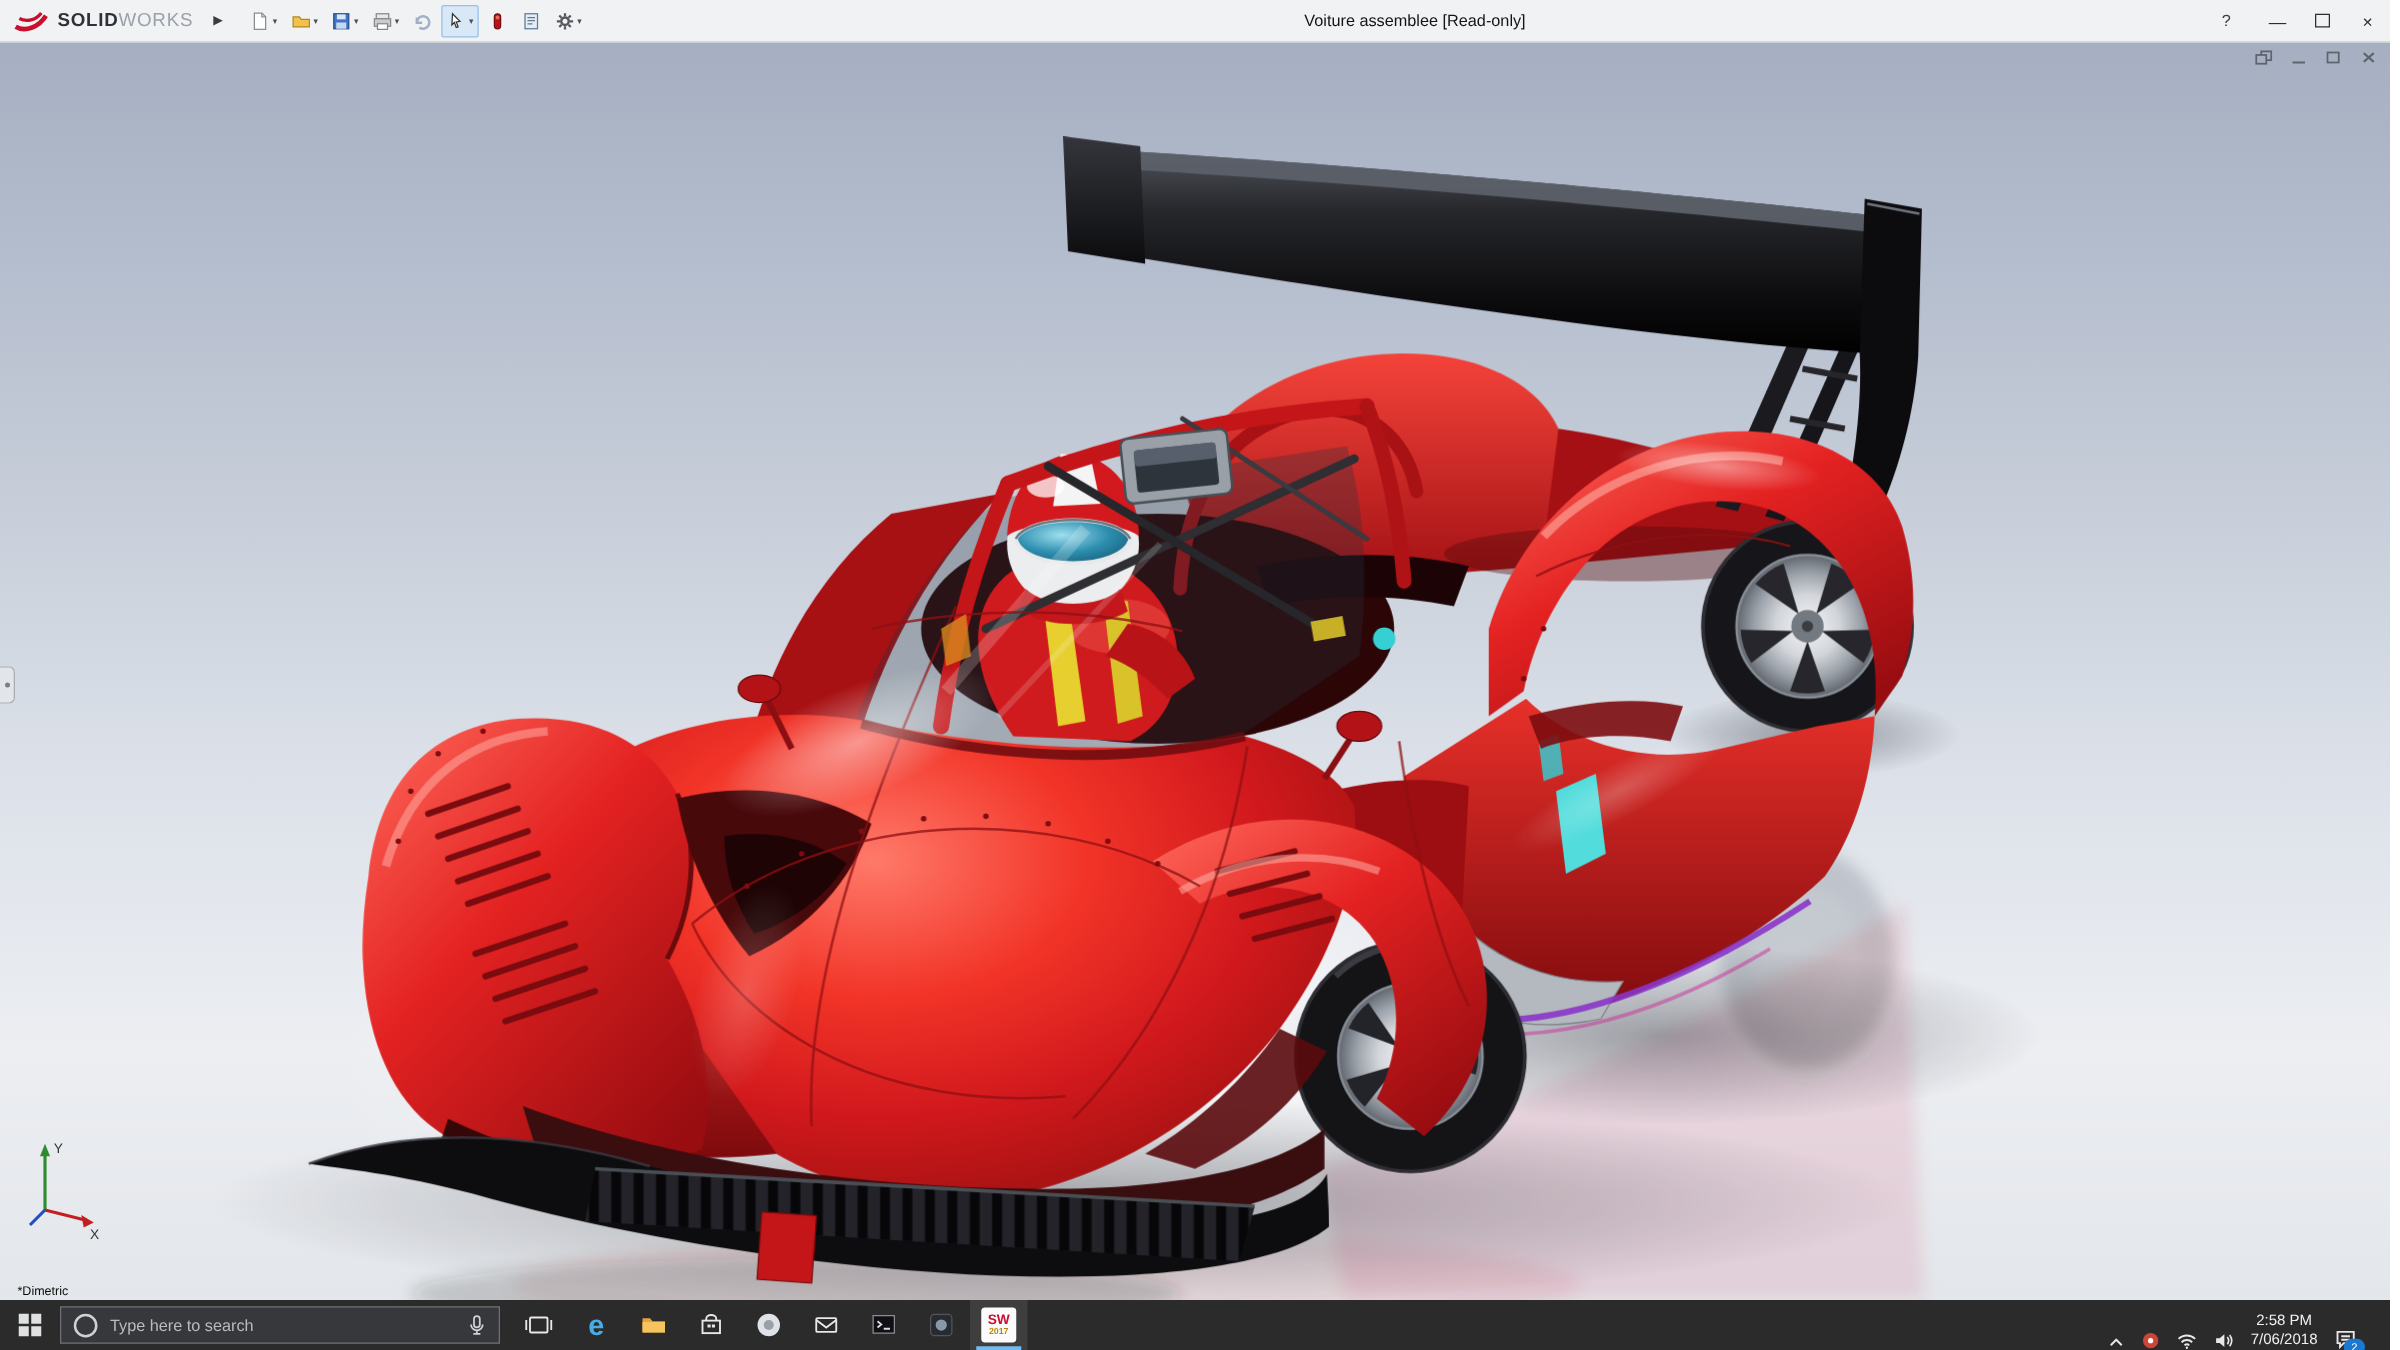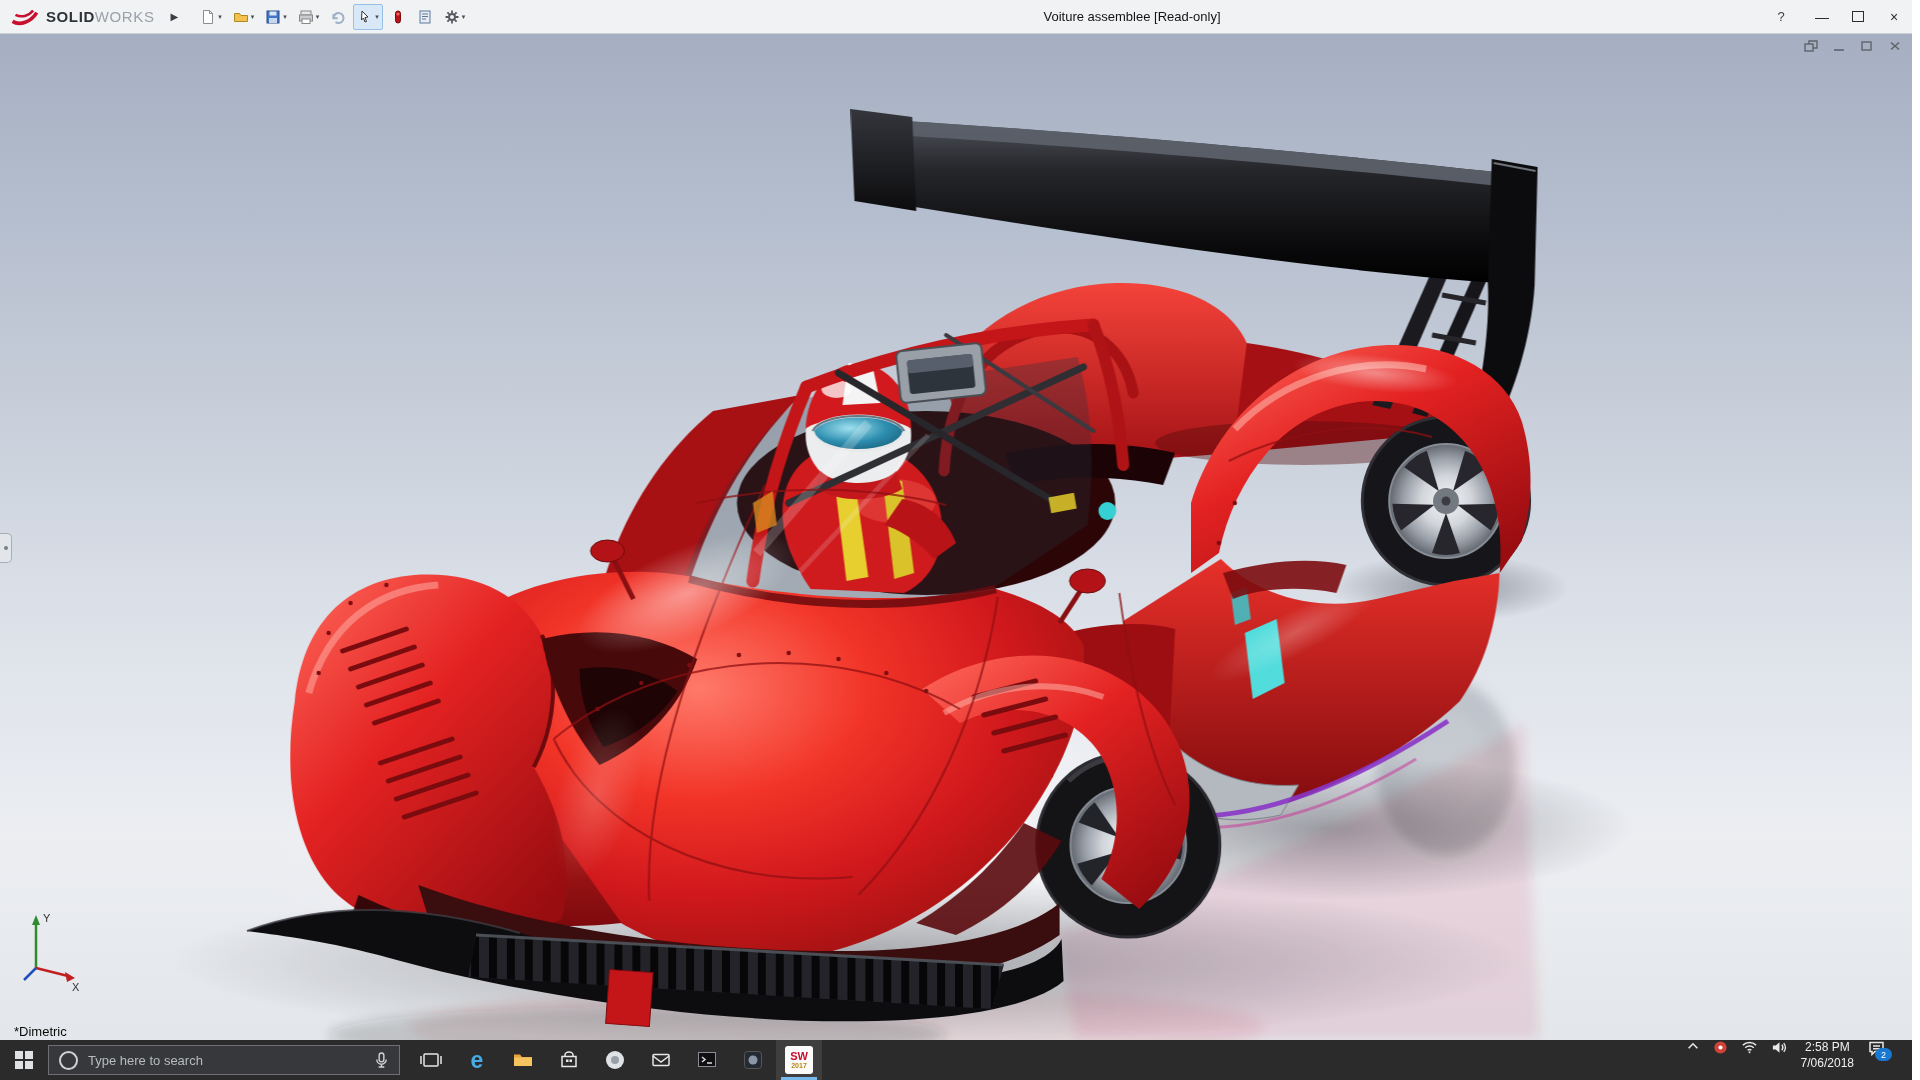--- a/index.html
+++ b/index.html
@@ -31,21 +31,21 @@
     background:
       radial-gradient(ellipse 900px 420px at 42% 82%, rgba(255,255,255,.78), rgba(255,255,255,0) 60%),
       linear-gradient(180deg,#a5afc1 0%,#b5bece 18%,#c8cfda 38%,#dce1e9 58%,#eceef2 80%,#e3e6ea 100%);}
   .car-svg{position:absolute;left:0;top:0;width:100%;height:100%;}
   .doc-ctrls{position:absolute;top:7px;right:10px;display:flex;gap:14px;align-items:center;z-index:5;}
   .doc-ctrls svg{display:block;}
   .side-tab{position:absolute;left:0;top:500px;width:11px;height:28px;background:#e2e5ea;
     border:1px solid #a8adb5;border-left:none;border-radius:0 5px 5px 0;
     display:flex;align-items:center;justify-content:center;}
   .side-tab i{width:4px;height:4px;border-radius:50%;background:#7a7f87;}
-  .view-label{position:absolute;left:14px;bottom:1px;font-size:13px;color:#0a0a0a;}
+  .view-label{position:absolute;left:14px;bottom:1px;font-size:10px;color:#0a0a0a;}
   .triad{position:absolute;left:14px;bottom:44px;}
 
   
   .taskbar{position:absolute;bottom:0;left:0;right:0;height:40px;background:var(--taskbar_bg,#2b2b2b);
     display:flex;align-items:stretch;z-index:40;}
   .start{width:48px;display:flex;align-items:center;justify-content:center;}
   .winlogo{display:grid;grid-template-columns:8px 8px;grid-template-rows:8px 8px;gap:1.5px;}
   .winlogo i{background:#dfe1e3;}
   .searchbox{width:330px;margin:5px 0;background:#36383b;border:1px solid #6e7073;
     display:flex;align-items:center;padding:0 10px;gap:10px;}
@@ -53,21 +53,21 @@
   .search-text{color:#b9bcbf;font-size:13px;flex:1;white-space:nowrap;}
   .apps{display:flex;align-items:stretch;margin-left:8px;}
   .app{width:46px;display:flex;align-items:center;justify-content:center;position:relative;}
   .app.active{background:rgba(255,255,255,.09);}
   .active-line{position:absolute;bottom:0;left:5px;right:5px;height:3px;background:var(--active_app_underline,#76b9ed);}
   .edge-e{color:#45aee8;font-size:23px;font-weight:700;line-height:1;}
   .sw-ic{width:28px;height:28px;background:#fbfbfb;border-radius:3px;display:flex;flex-direction:column;
     align-items:center;justify-content:center;line-height:1;}
   .sw-ic .swtxt{color:#c8102e;font-weight:700;font-size:11px;}
   .sw-ic .swyr{color:#b8860b;font-size:7px;font-weight:700;}
-  .tray{margin-left:auto;display:flex;align-items:flex-start;gap:13px;padding-right:6px;}
+  .tray{margin-left:auto;display:flex;align-items:flex-end;gap:13px;padding-right:6px;}
   .clock{color:#f0f0f0;font-size:12px;line-height:1.3;text-align:center;white-space:nowrap;}
   .action{position:relative;display:flex;align-items:center;}
   .badge{position:absolute;right:-6px;bottom:-4px;min-width:13px;height:13px;border-radius:7px;
     background:var(--badge_blue,#1979d2);color:#fff;font-size:9px;display:flex;align-items:center;
     justify-content:center;padding:0 2px;}
   .show-desk{width:6px;border-left:1px solid #5a5a5a;}
 </style>
 </head>
 <body>
 

